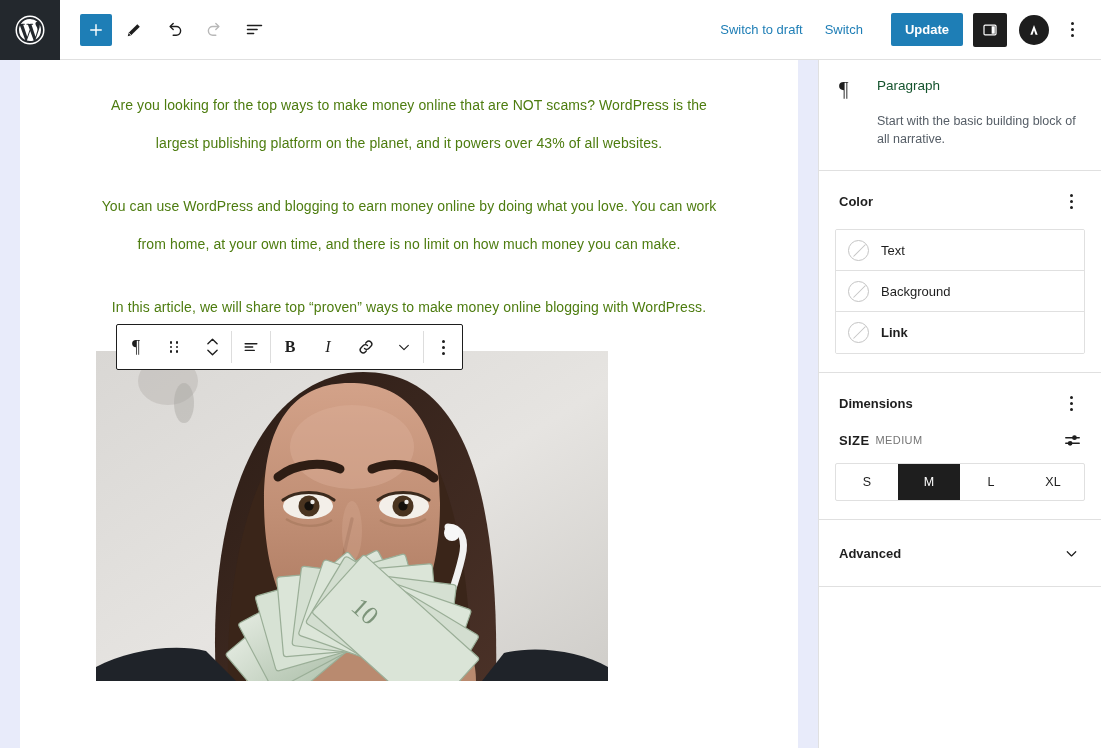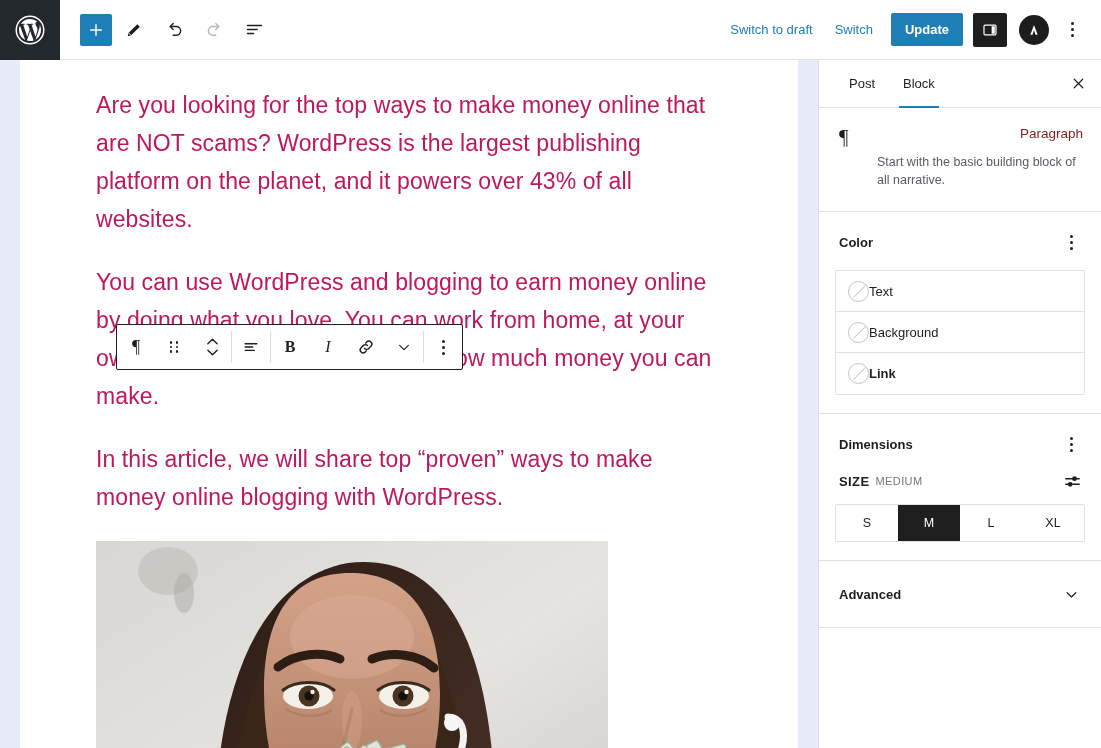--- a/index.html
+++ b/index.html
@@ -43,21 +43,21 @@
   .link-btn {
     background: none; border: none; cursor: pointer;
     color: #1e7eb6; font-size: 13px;
     font-family: "Liberation Sans", sans-serif;
     padding: 8px 10px; white-space: nowrap;
   }
   .update-btn {
     background: #1e7eb6; color: #fff; border: none; cursor: pointer;
     font-size: 13px; font-weight: bold;
     font-family: "Liberation Sans", sans-serif;
-    padding: 9px 14px; border-radius: 2px; margin-left: 6px;
+    padding: 9px 14px; border-radius: 2px; margin-left: 16px;
   }
   .sq-toggle {
     width: 34px; height: 34px; margin-left: 8px;
     background: #1e1e1e; border: none; cursor: pointer;
     border-radius: 2px;
     display: flex; align-items: center; justify-content: center;
   }
   .avatar-badge {
     width: 30px; height: 30px; border-radius: 50%;
     background: #1d1d1d; margin-left: 10px; cursor: pointer;
@@ -85,25 +85,26 @@
     position: absolute;
     left: 20px; right: 20px; top: 0; bottom: 0;
     background: #ffffff;
     overflow: hidden;
   }
   .post-content {
     padding: 26px 76px 0 76px;
     position: relative;
   }
   .para {
-    color: #be185d;
-    font-size: 23px;
+    color: #4d7c0f;
+    font-size: 14px;
     line-height: 38px;
     margin-bottom: 25px;
     letter-spacing: 0.1px;
+    text-align: center;
   }
   .para.selected { outline: none; }
   .post-img {
     width: 512px; height: 330px;
     display: block;
     border-radius: 0;
   }
 
   
   .block-toolbar {
@@ -167,40 +168,40 @@
   .blockinfo {
     display: flex; gap: 14px;
     padding: 18px 18px 22px 20px;
     border-bottom: 1px solid #e0e0e0;
   }
   .blockinfo-icon {
     font-size: 21px; color: #1e1e1e; line-height: 1;
     flex: 0 0 24px; padding-top: 1px;
     font-family: "Liberation Serif", serif;
   }
-  .blockinfo-title { font-size: 13.5px; color: #7f1d1d; margin-bottom: 12px; text-align: right; }
+  .blockinfo-title { font-size: 13.5px; color: #14532d; margin-bottom: 19px; }
   .blockinfo-desc { font-size: 12.5px; color: #555d66; line-height: 18px; }
 
   .panel { border-bottom: 1px solid #e0e0e0; }
   .panel-head {
     display: flex; align-items: center;
     padding: 16px 16px 14px 20px;
     cursor: pointer;
   }
   .panel-title { font-size: 13px; color: #1e1e1e; font-weight: bold; }
   .panel-action {
     margin-left: auto; width: 28px; height: 28px;
     display: flex; align-items: center; justify-content: center;
     background: none; border: none; cursor: pointer; color: #1e1e1e;
   }
   .panel-body { padding: 0 16px 18px 16px; }
 
   .color-list { border: 1px solid #e0e0e0; border-radius: 2px; overflow: hidden; }
   .color-row {
-    display: flex; align-items: center; gap: 0;
+    display: flex; align-items: center; gap: 12px;
     height: 41px; padding: 0 12px;
     border-bottom: 1px solid #e0e0e0;
     cursor: pointer; background: #fff;
   }
   .color-row:last-child { border-bottom: none; font-weight: bold; }
   .swatch-empty {
     width: 21px; height: 21px; border-radius: 50%;
     border: 1px solid #c4c4c4; position: relative; flex: 0 0 21px;
     background: #fff;
   }
@@ -489,29 +490,20 @@
                 </span>
             </button>
           </div>
         </div>
 
       </div>
     </div>
 
     <div class="sidebar">
 
-      <div class="sb-tabs">
-        <button class="sb-tab">Post</button>
-        <button class="sb-tab active">Block</button>
-        <button class="sb-close" title="Close">
-          <svg width="17" height="17" viewBox="0 0 24 24" aria-hidden="true">
-            <path d="M6 6l12 12M18 6L6 18" stroke="#1e1e1e" stroke-width="1.7" stroke-linecap="round"></path>
-          </svg>
-        </button>
-      </div>
 
       <div class="blockinfo">
         <div class="blockinfo-icon">¶</div>
         <div>
           <div class="blockinfo-title">Paragraph</div>
           <div class="blockinfo-desc">Start with the basic building block of all narrative.</div>
         </div>
       </div>
 
       <div class="panel">

